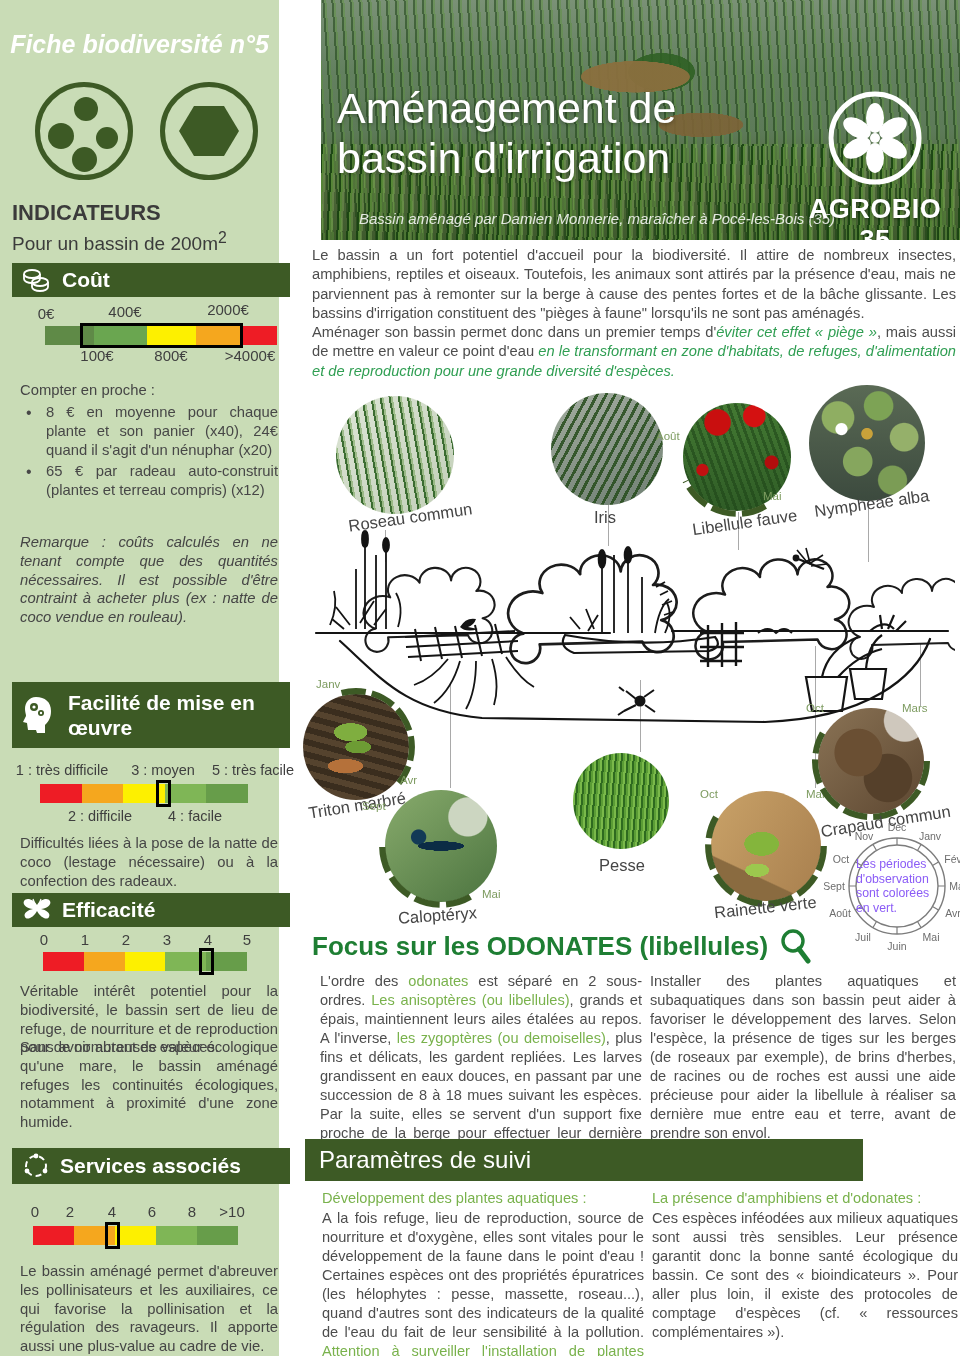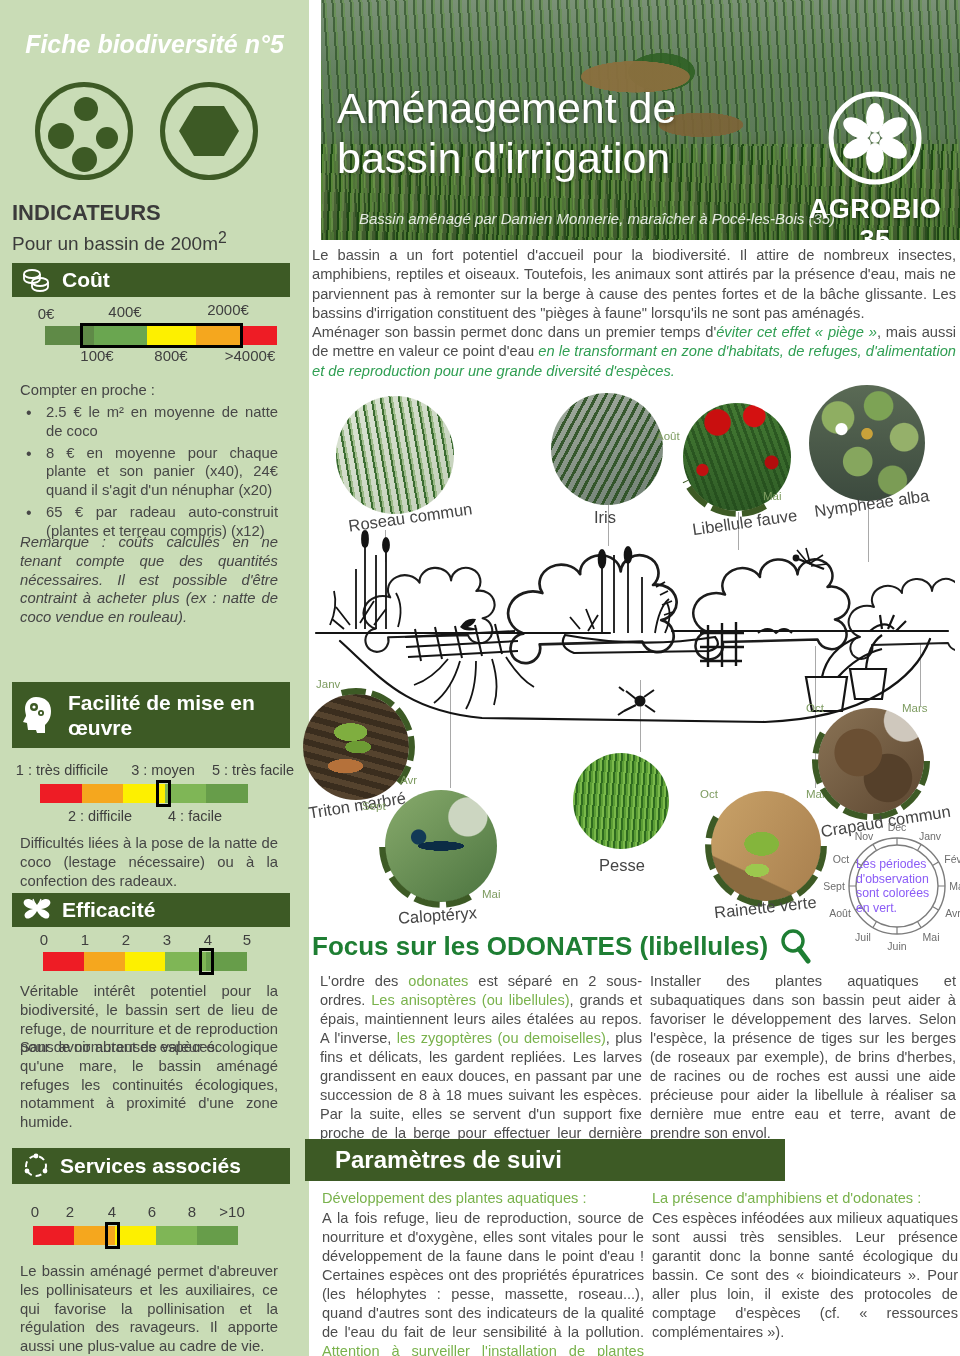--- a/index.html
+++ b/index.html
@@ -11,21 +11,21 @@
     --gt:#1e7e33;      
     --red:#ee1c25; --orange:#f5a71e; --yellow:#fdf000;
     --lg:#7fb656; --mg:#679d4a; --dg:#557f3b;
     --mo:#7d9b60;
   }
   *{box-sizing:border-box;margin:0;padding:0}
   body{font-family:"Liberation Sans",sans-serif;background:#fff;color:var(--txt)}
   .page{position:relative;width:960px;height:1356px;background:#fff;overflow:hidden}
 
   
-  .sidebar{position:absolute;left:0;top:0;width:309px;height:1356px;background:var(--sidebar)}
+  .sidebar{position:absolute;left:0;top:0;width:279px;height:1356px;background:var(--sidebar)}
   .fiche-title{position:absolute;left:0;top:30px;width:100%;text-align:center;color:#fff;
     font-size:25px;font-weight:700;font-style:italic}
   .ind-circle{position:absolute;width:98px;height:98px;border:5px solid var(--dark);border-radius:50%}
   .dot{position:absolute;background:var(--dark);border-radius:50%}
   .hex{position:absolute;left:14px;top:19px;width:60px;height:50px;background:var(--dark);
     clip-path:polygon(25% 0,75% 0,100% 50%,75% 100%,25% 100%,0 50%)}
   .indicateurs{position:absolute;left:12px;top:200px;font-size:22px;color:#3b3b3b;font-weight:700}
   .ind-sub{position:absolute;left:12px;top:229px;font-size:19px;color:#3b3b3b}
   .hbar{position:absolute;left:12px;width:278px;background:var(--dark);color:#fff;
     display:flex;align-items:center;gap:10px;padding:4px 10px;font-weight:700;font-size:21px;line-height:1.2}
@@ -118,22 +118,22 @@
       linear-gradient(135deg,#8a7355,#5d4731)}
 
   .legend-box{position:absolute;left:832px;top:821px;width:130px;height:130px}
   .legend-mo{position:absolute;font-size:10.5px;color:#6d6d6d;transform:translate(-50%,-50%);white-space:nowrap}
   .legend-note{position:absolute;left:24px;top:36px;width:82px;font-size:12.3px;line-height:1.18;text-align:left;color:#8b5cf6}
 
   
   .focus-title{position:absolute;left:312px;top:928px;display:flex;align-items:center;gap:10px;
     color:var(--gt);font-size:26px;font-weight:600}
   .colp{position:absolute;font-size:14.6px;line-height:1.3;text-align:justify;color:#4d4d4d}
-  .params-bar{position:absolute;left:305px;top:1139px;width:480px;height:42px;background:var(--dark);
-    color:#fff;display:flex;align-items:center;padding-left:30px;font-size:24px;font-weight:700}
+  .params-bar{position:absolute;left:305px;top:1139px;width:558px;height:42px;background:var(--dark);
+    color:#fff;display:flex;align-items:center;padding-left:14px;font-size:24px;font-weight:400}
   .col-head{position:absolute;font-size:14.6px;color:var(--gl)}
 </style>
 </head>
 <body>
 
 <div class="page">
 
   <aside class="sidebar">
     <div class="fiche-title">Fiche biodiversité n°5</div>
 
@@ -171,21 +171,20 @@
       <span class="seg c2" style="width:20%"></span>
       <span class="seg c1" style="width:15%"></span>
       <span class="rangebox" style="left:35px;width:163px"></span>
     </div>
     <span class="lab" style="left:97px;top:347px">100€</span>
     <span class="lab" style="left:171px;top:347px">800€</span>
     <span class="lab" style="left:250px;top:347px">&gt;4000€</span>
 
     <p class="side-p" style="top:381px">Compter en proche :</p>
     <ul class="side-ul" style="top:403px">
-      <li>2.5 € le m² en moyenne de natte de coco</li>
       <li>8 € en moyenne pour chaque plante et son panier (x40), 24€ quand il s'agit d'un nénuphar (x20)</li>
       <li>65 € par radeau auto-construit (plantes et terreau compris) (x12)</li>
     </ul>
     <p class="side-p italic" style="top:533px">Remarque : coûts calculés en ne tenant compte que des quantités nécessaires. Il est possible d'être contraint à acheter plus (ex : natte de coco vendue en rouleau).</p>
 
     <div class="hbar" style="top:682px;height:66px;align-items:center">
       <svg width="36" height="40" viewBox="0 0 36 40">
         <path d="M14,2 C7,2 3,8 3,14 c0,3 1,5 1,7 l-3,6 4,1 1,7 8,0 1,3 8,0 0-8 c4,-4 6,-8 6,-14 C29,7 23,2 14,2 Z" fill="#fff"></path>
         <circle cx="12" cy="12" r="4" fill="var(--dark)"></circle>
           <circle cx="19" cy="18" r="3" fill="var(--dark)"></circle>

